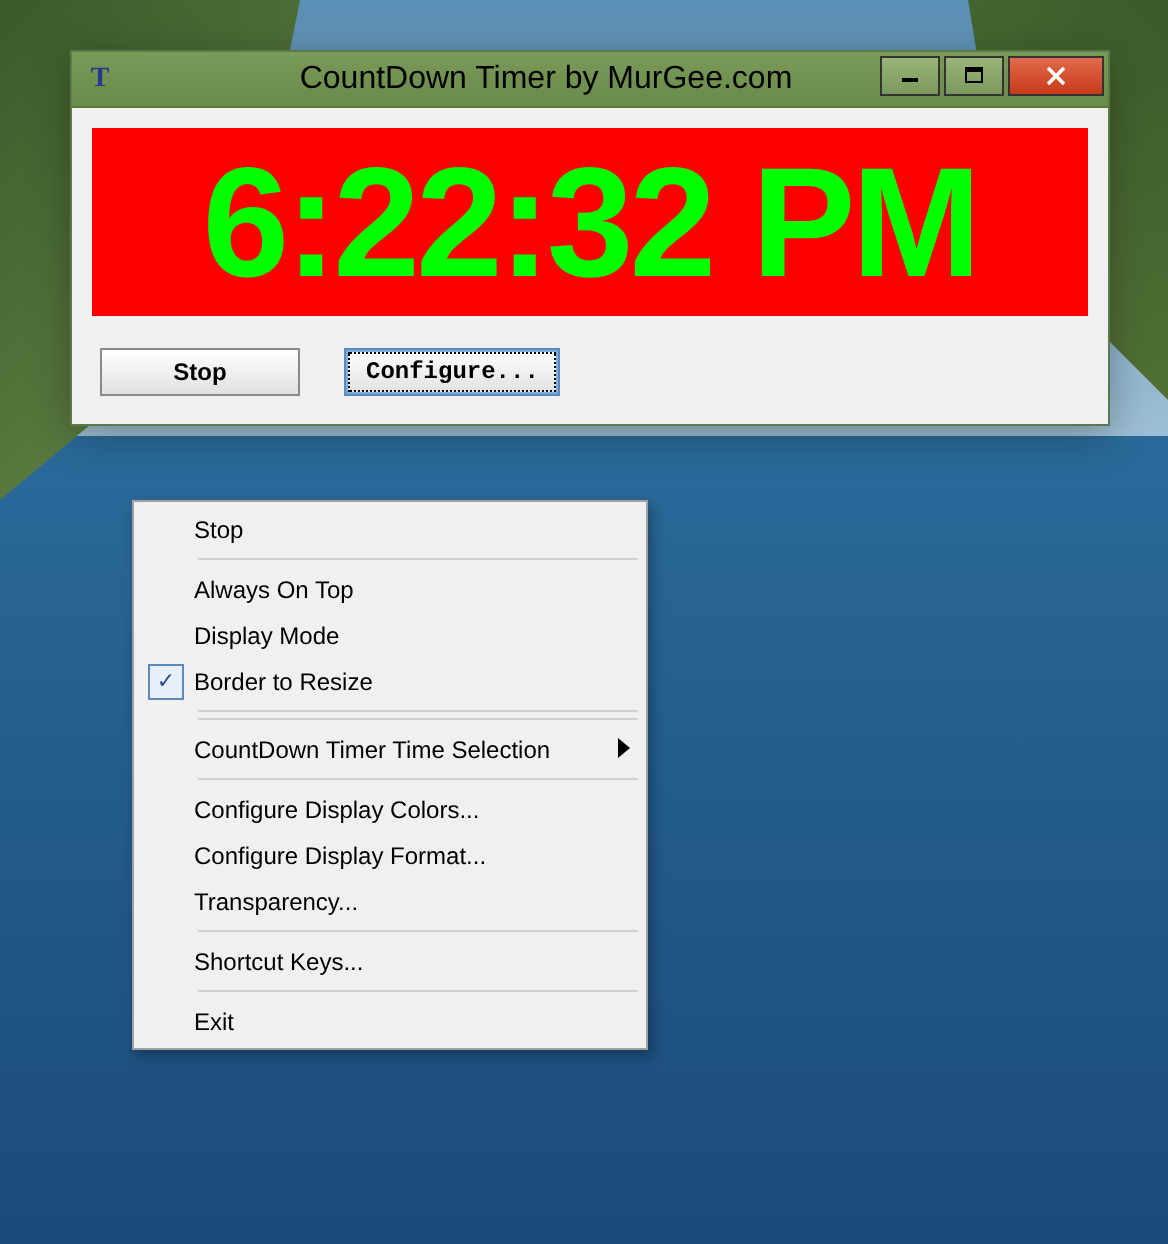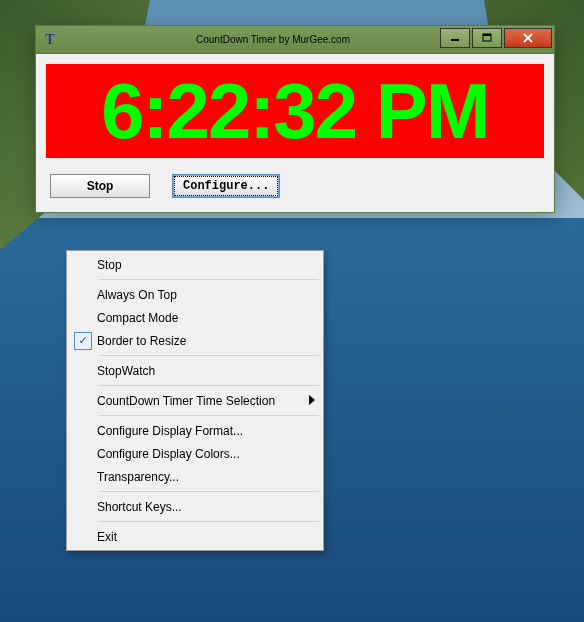--- a/index.html
+++ b/index.html
@@ -66,21 +66,21 @@
     justify-content: center;
     font-family: serif;
     color: #2a3a8a;
     font-weight: bold;
     font-size: 14px;
     margin-right: 6px;
   }
   .titlebar-text {
     flex: 1;
     text-align: center;
-    font-size: 10px;
+    font-size: 16px;
     padding-right: 72px;
   }
   .win-buttons {
     position: absolute;
     right: 2px;
     top: 2px;
     display: flex;
     gap: 2px;
   }
   .win-btn {
@@ -246,54 +246,50 @@
     <div class="menu-gutter"></div>
     <div class="menu-label">Stop</div>
   </div>
   <div class="menu-sep"></div>
   <div class="menu-item">
     <div class="menu-gutter"></div>
     <div class="menu-label">Always On Top</div>
   </div>
   <div class="menu-item">
     <div class="menu-gutter"></div>
-    <div class="menu-label">Compact Mode</div>
+    <div class="menu-label">Display Mode</div>
   </div>
   <div class="menu-item">
     <div class="menu-gutter">
       <div class="check-indicator">✓</div>
     </div>
     <div class="menu-label">Border to Resize</div>
   </div>
   <div class="menu-sep"></div>
-  <div class="menu-item">
-    <div class="menu-gutter"></div>
-    <div class="menu-label">StopWatch</div>
-  </div>
   <div class="menu-sep"></div>
   <div class="menu-item">
     <div class="menu-gutter"></div>
     <div class="menu-label">CountDown Timer Time Selection</div>
     <div class="submenu-arrow">
       <svg width="6" height="10">
           <polygon points="0,0 6,5 0,10" fill="#000"></polygon>
         </svg>
     </div>
   </div>
   <div class="menu-sep"></div>
   <div class="menu-item">
     <div class="menu-gutter"></div>
+    <div class="menu-label">Configure Display Colors...</div>
+  </div>
+  <div class="menu-item">
+    <div class="menu-gutter"></div>
     <div class="menu-label">Configure Display Format...</div>
   </div>
   <div class="menu-item">
     <div class="menu-gutter"></div>
-    <div class="menu-label">Configure Display Colors...</div>
-  </div>
-  <div class="menu-item">
-    <div class="menu-gutter"></div>
     <div class="menu-label">Transparency...</div>
   </div>
   <div class="menu-sep"></div>
   <div class="menu-item">
     <div class="menu-gutter"></div>
     <div class="menu-label">Shortcut Keys...</div>
   </div>
   <div class="menu-sep"></div>
   <div class="menu-item">
     <div class="menu-gutter"></div>

